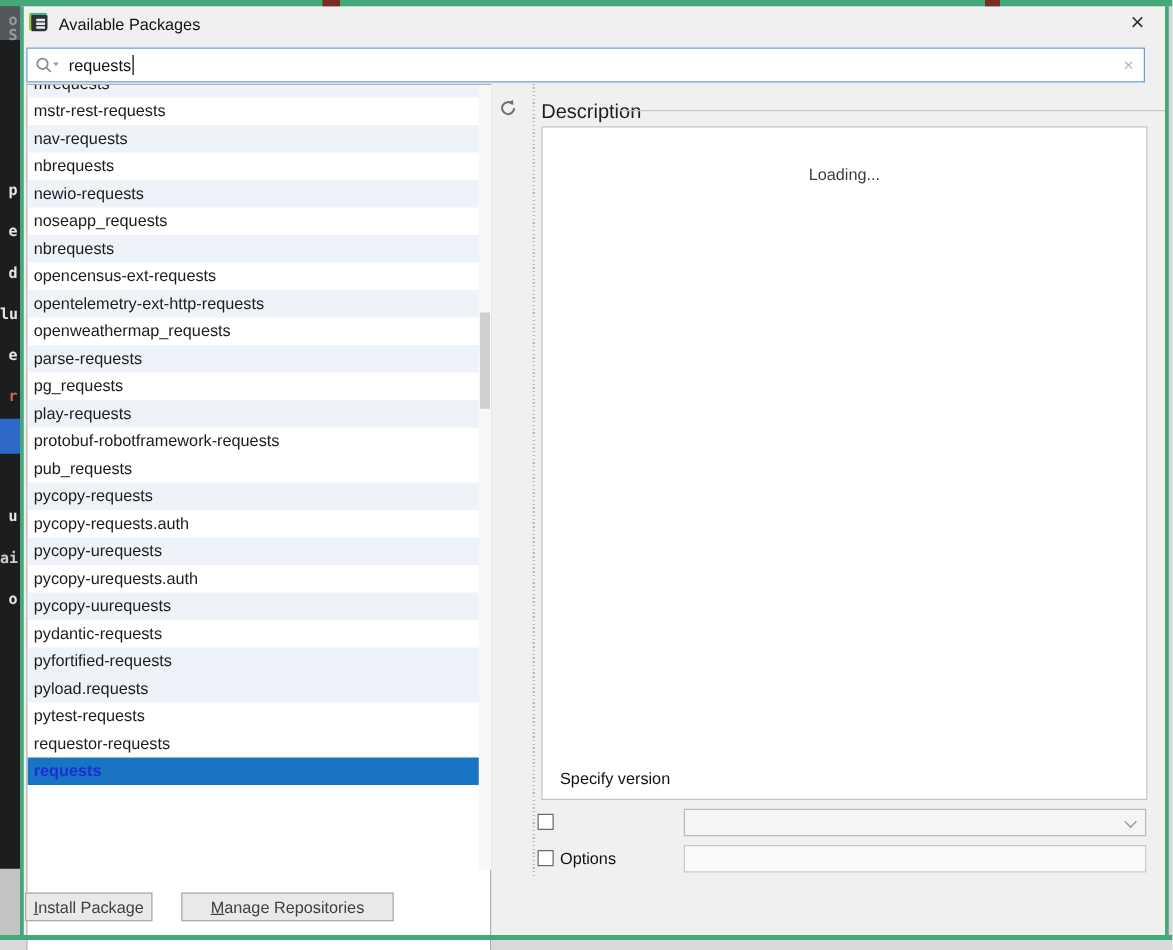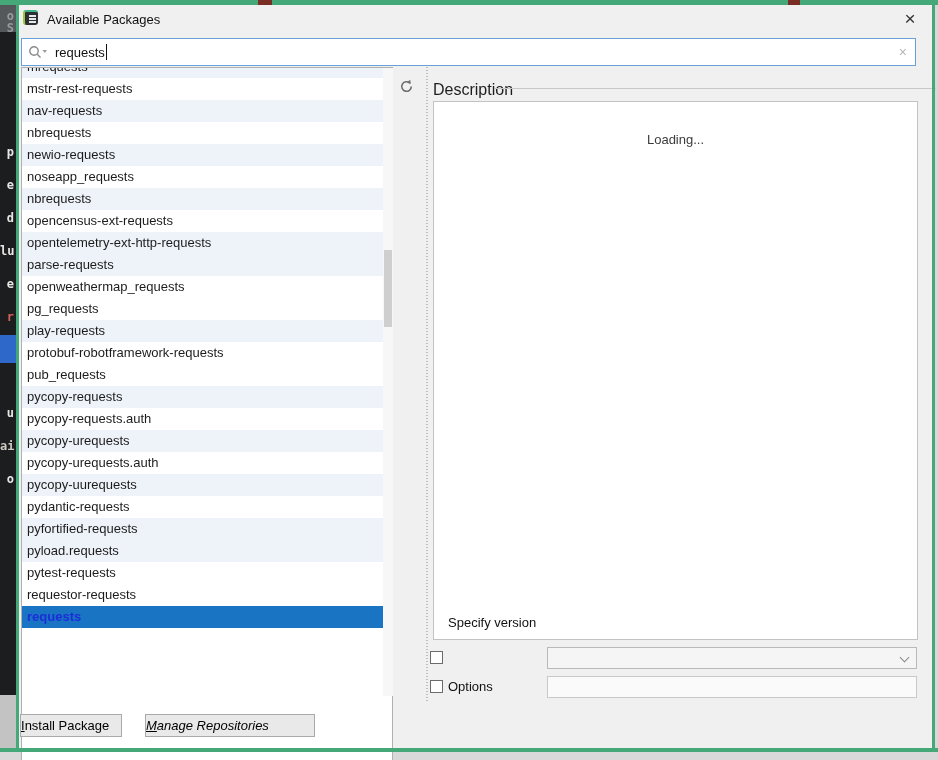--- a/index.html
+++ b/index.html
@@ -69,23 +69,23 @@
   .lbl-options { left:429px; top:674px; }
 
   .version-combo { position:absolute; left:528px; top:642px; width:370px; height:22px; background:#f5f5f5;
                    border:1px solid #b9b9b9; }
   .chevron { position:absolute; right:8px; top:6px; width:7px; height:7px;
              border-right:1.5px solid #8a8a8a; border-bottom:1.5px solid #8a8a8a; transform:rotate(45deg); }
   .options-field { position:absolute; left:528px; top:671px; width:370px; height:22px; background:#fafafa;
                    border:1px solid #c9c9c9; }
 
   .btn { position:absolute; top:709px; height:23px; background:#e9e9e9; border:1px solid #a9a9a9;
-         font-size:13px; color:#000000; line-height:21px; }
+         font-size:13px; color:#404040; text-align:center; line-height:21px; }
   .btn-install { left:1px; width:102px; }
-  .btn-manage { left:126px; width:170px;font-style:italic; }
+  .btn-manage { left:126px; width:170px; }
   .btn u { text-decoration:underline; }
 </style>
 </head>
 <body>
 
 <div class="screen">
 
   <div class="left-strip">
     <div class="strip-top"></div>
     <div class="strip-bottom"></div>
@@ -141,22 +141,22 @@
 
     <div class="row stripe partial"><span>mrequests</span></div>
         <div class="row"><span>mstr-rest-requests</span></div>
         <div class="row stripe"><span>nav-requests</span></div>
         <div class="row"><span>nbrequests</span></div>
         <div class="row stripe"><span>newio-requests</span></div>
         <div class="row"><span>noseapp_requests</span></div>
         <div class="row stripe"><span>nbrequests</span></div>
         <div class="row"><span>opencensus-ext-requests</span></div>
         <div class="row stripe"><span>opentelemetry-ext-http-requests</span></div>
+        <div class="row"><span>openweathermap_requests</span></div>
         <div class="row stripe"><span>parse-requests</span></div>
-        <div class="row"><span>openweathermap_requests</span></div>
         <div class="row"><span>pg_requests</span></div>
         <div class="row stripe"><span>play-requests</span></div>
         <div class="row"><span>protobuf-robotframework-requests</span></div>
         <div class="row"><span>pub_requests</span></div>
         <div class="row stripe"><span>pycopy-requests</span></div>
         <div class="row"><span>pycopy-requests.auth</span></div>
         <div class="row stripe"><span>pycopy-urequests</span></div>
         <div class="row"><span>pycopy-urequests.auth</span></div>
         <div class="row stripe"><span>pycopy-uurequests</span></div>
         <div class="row"><span>pydantic-requests</span></div>

